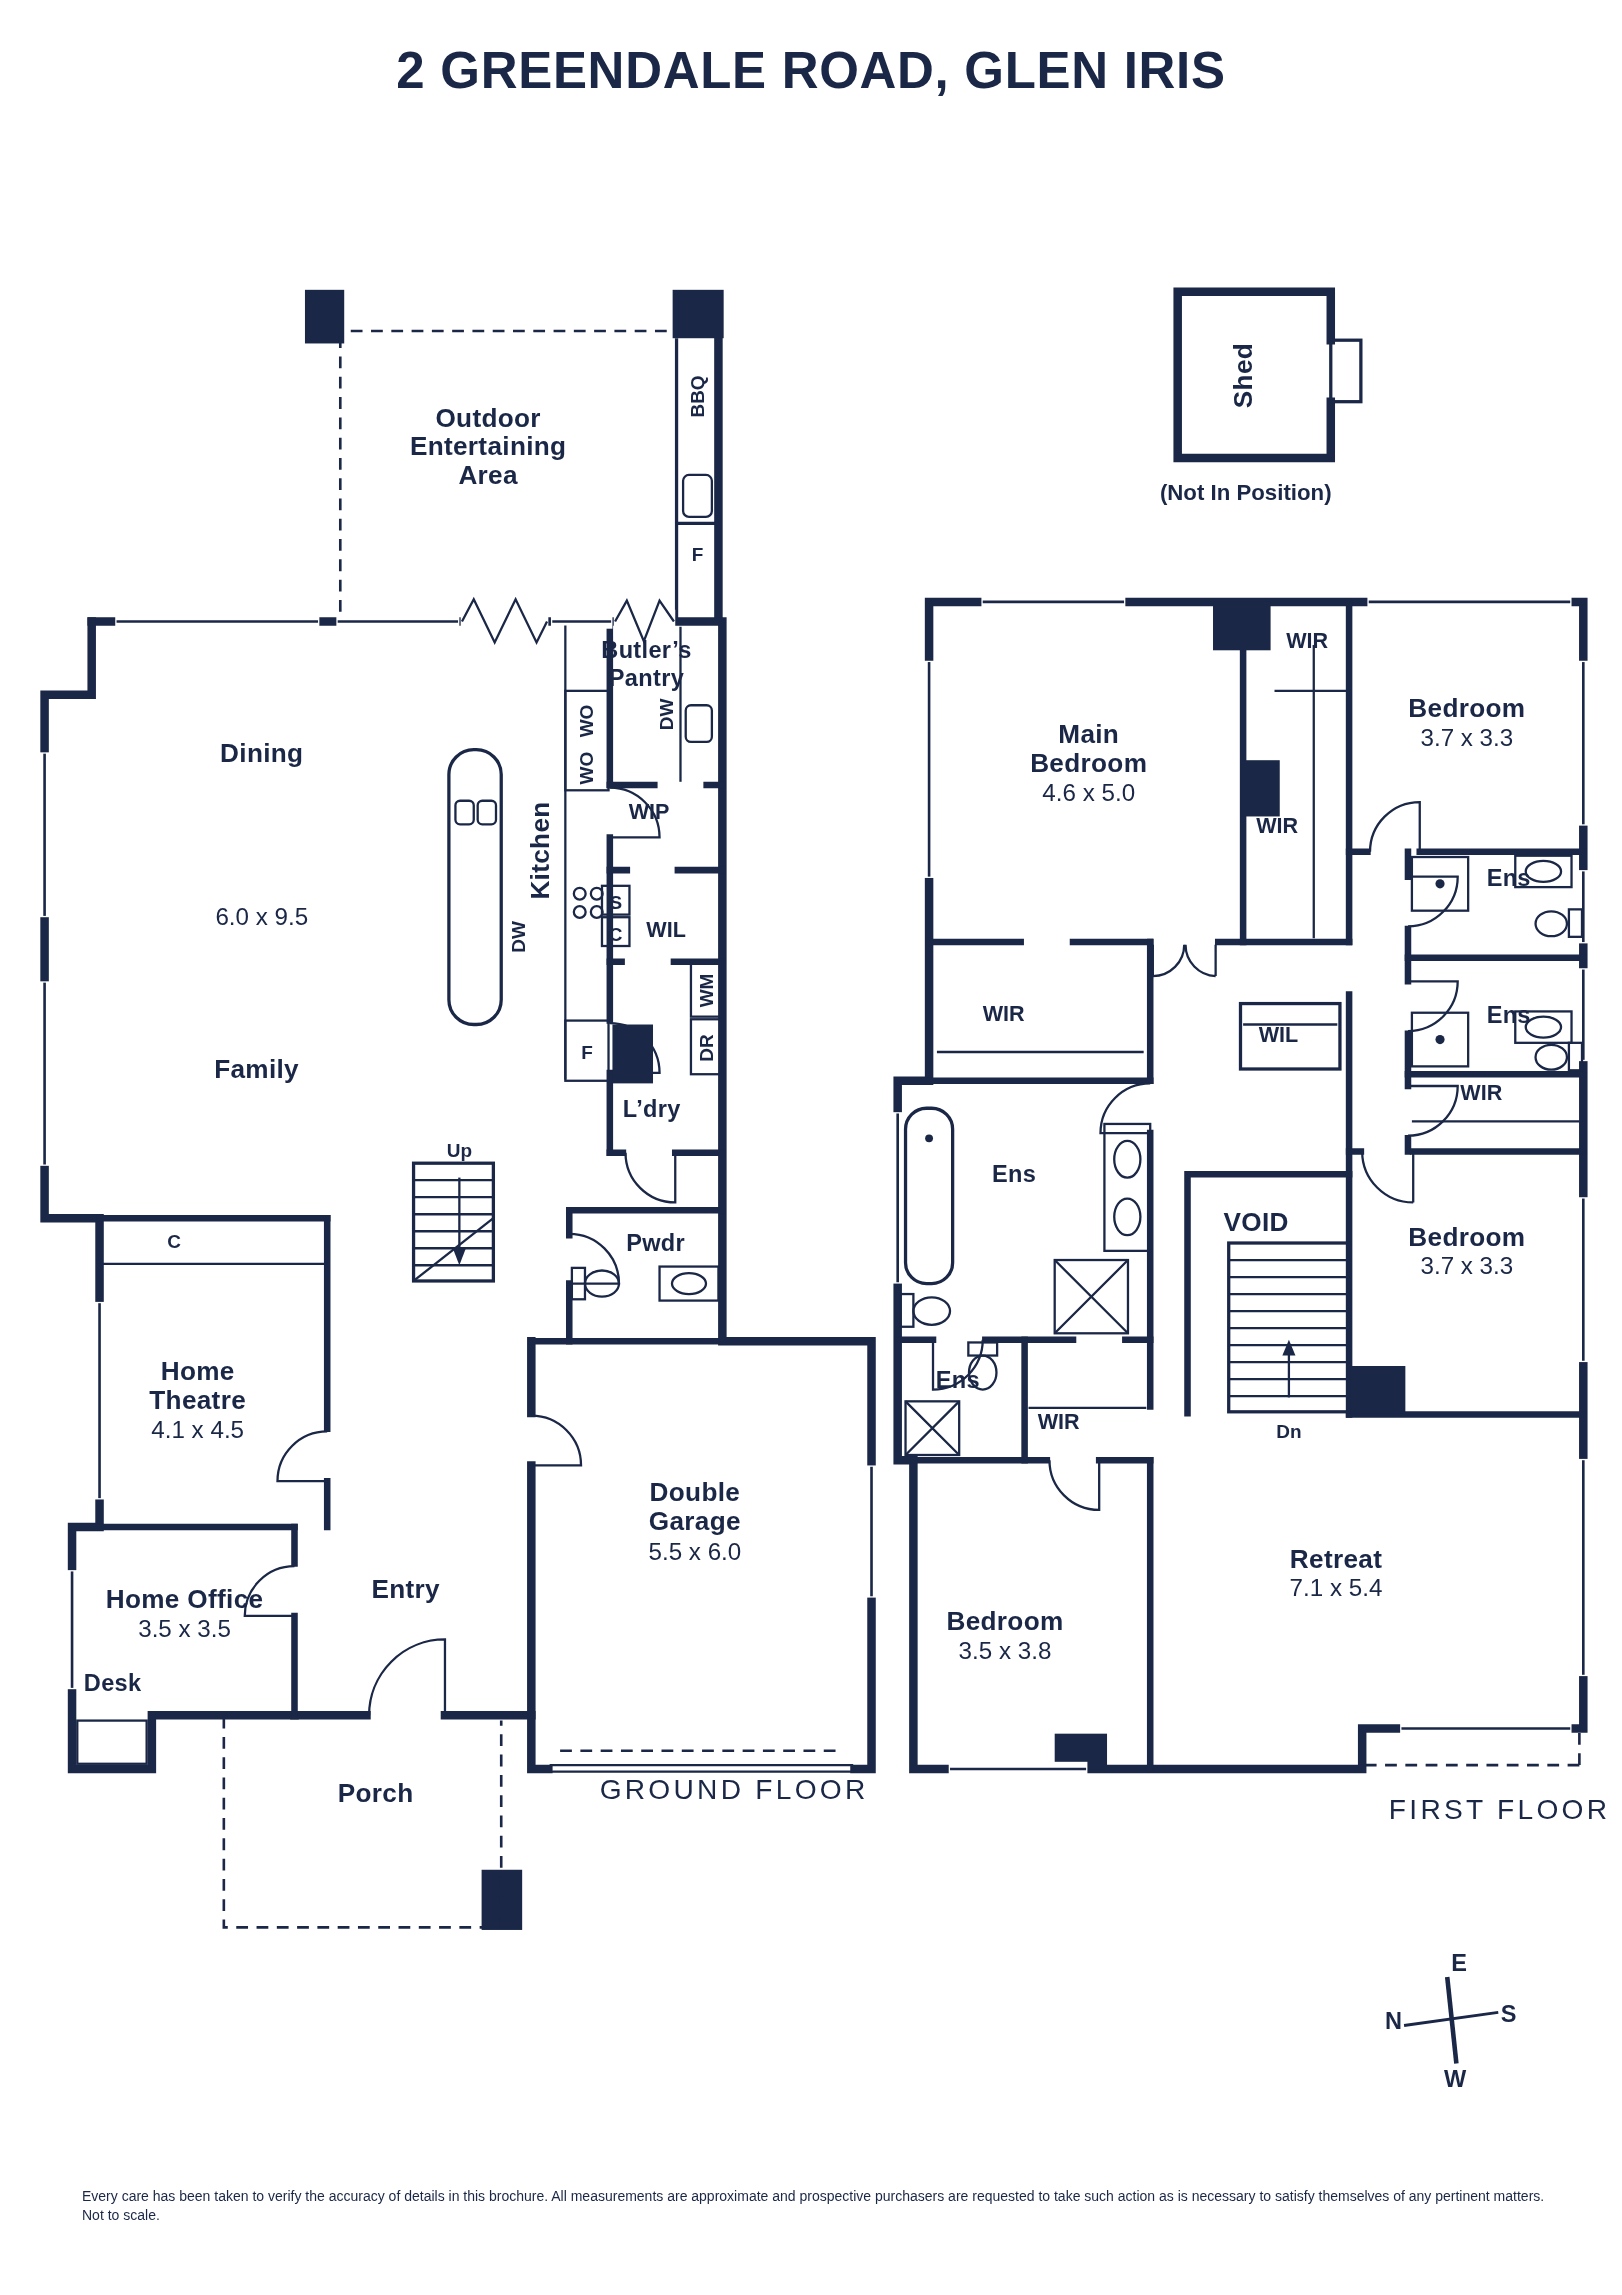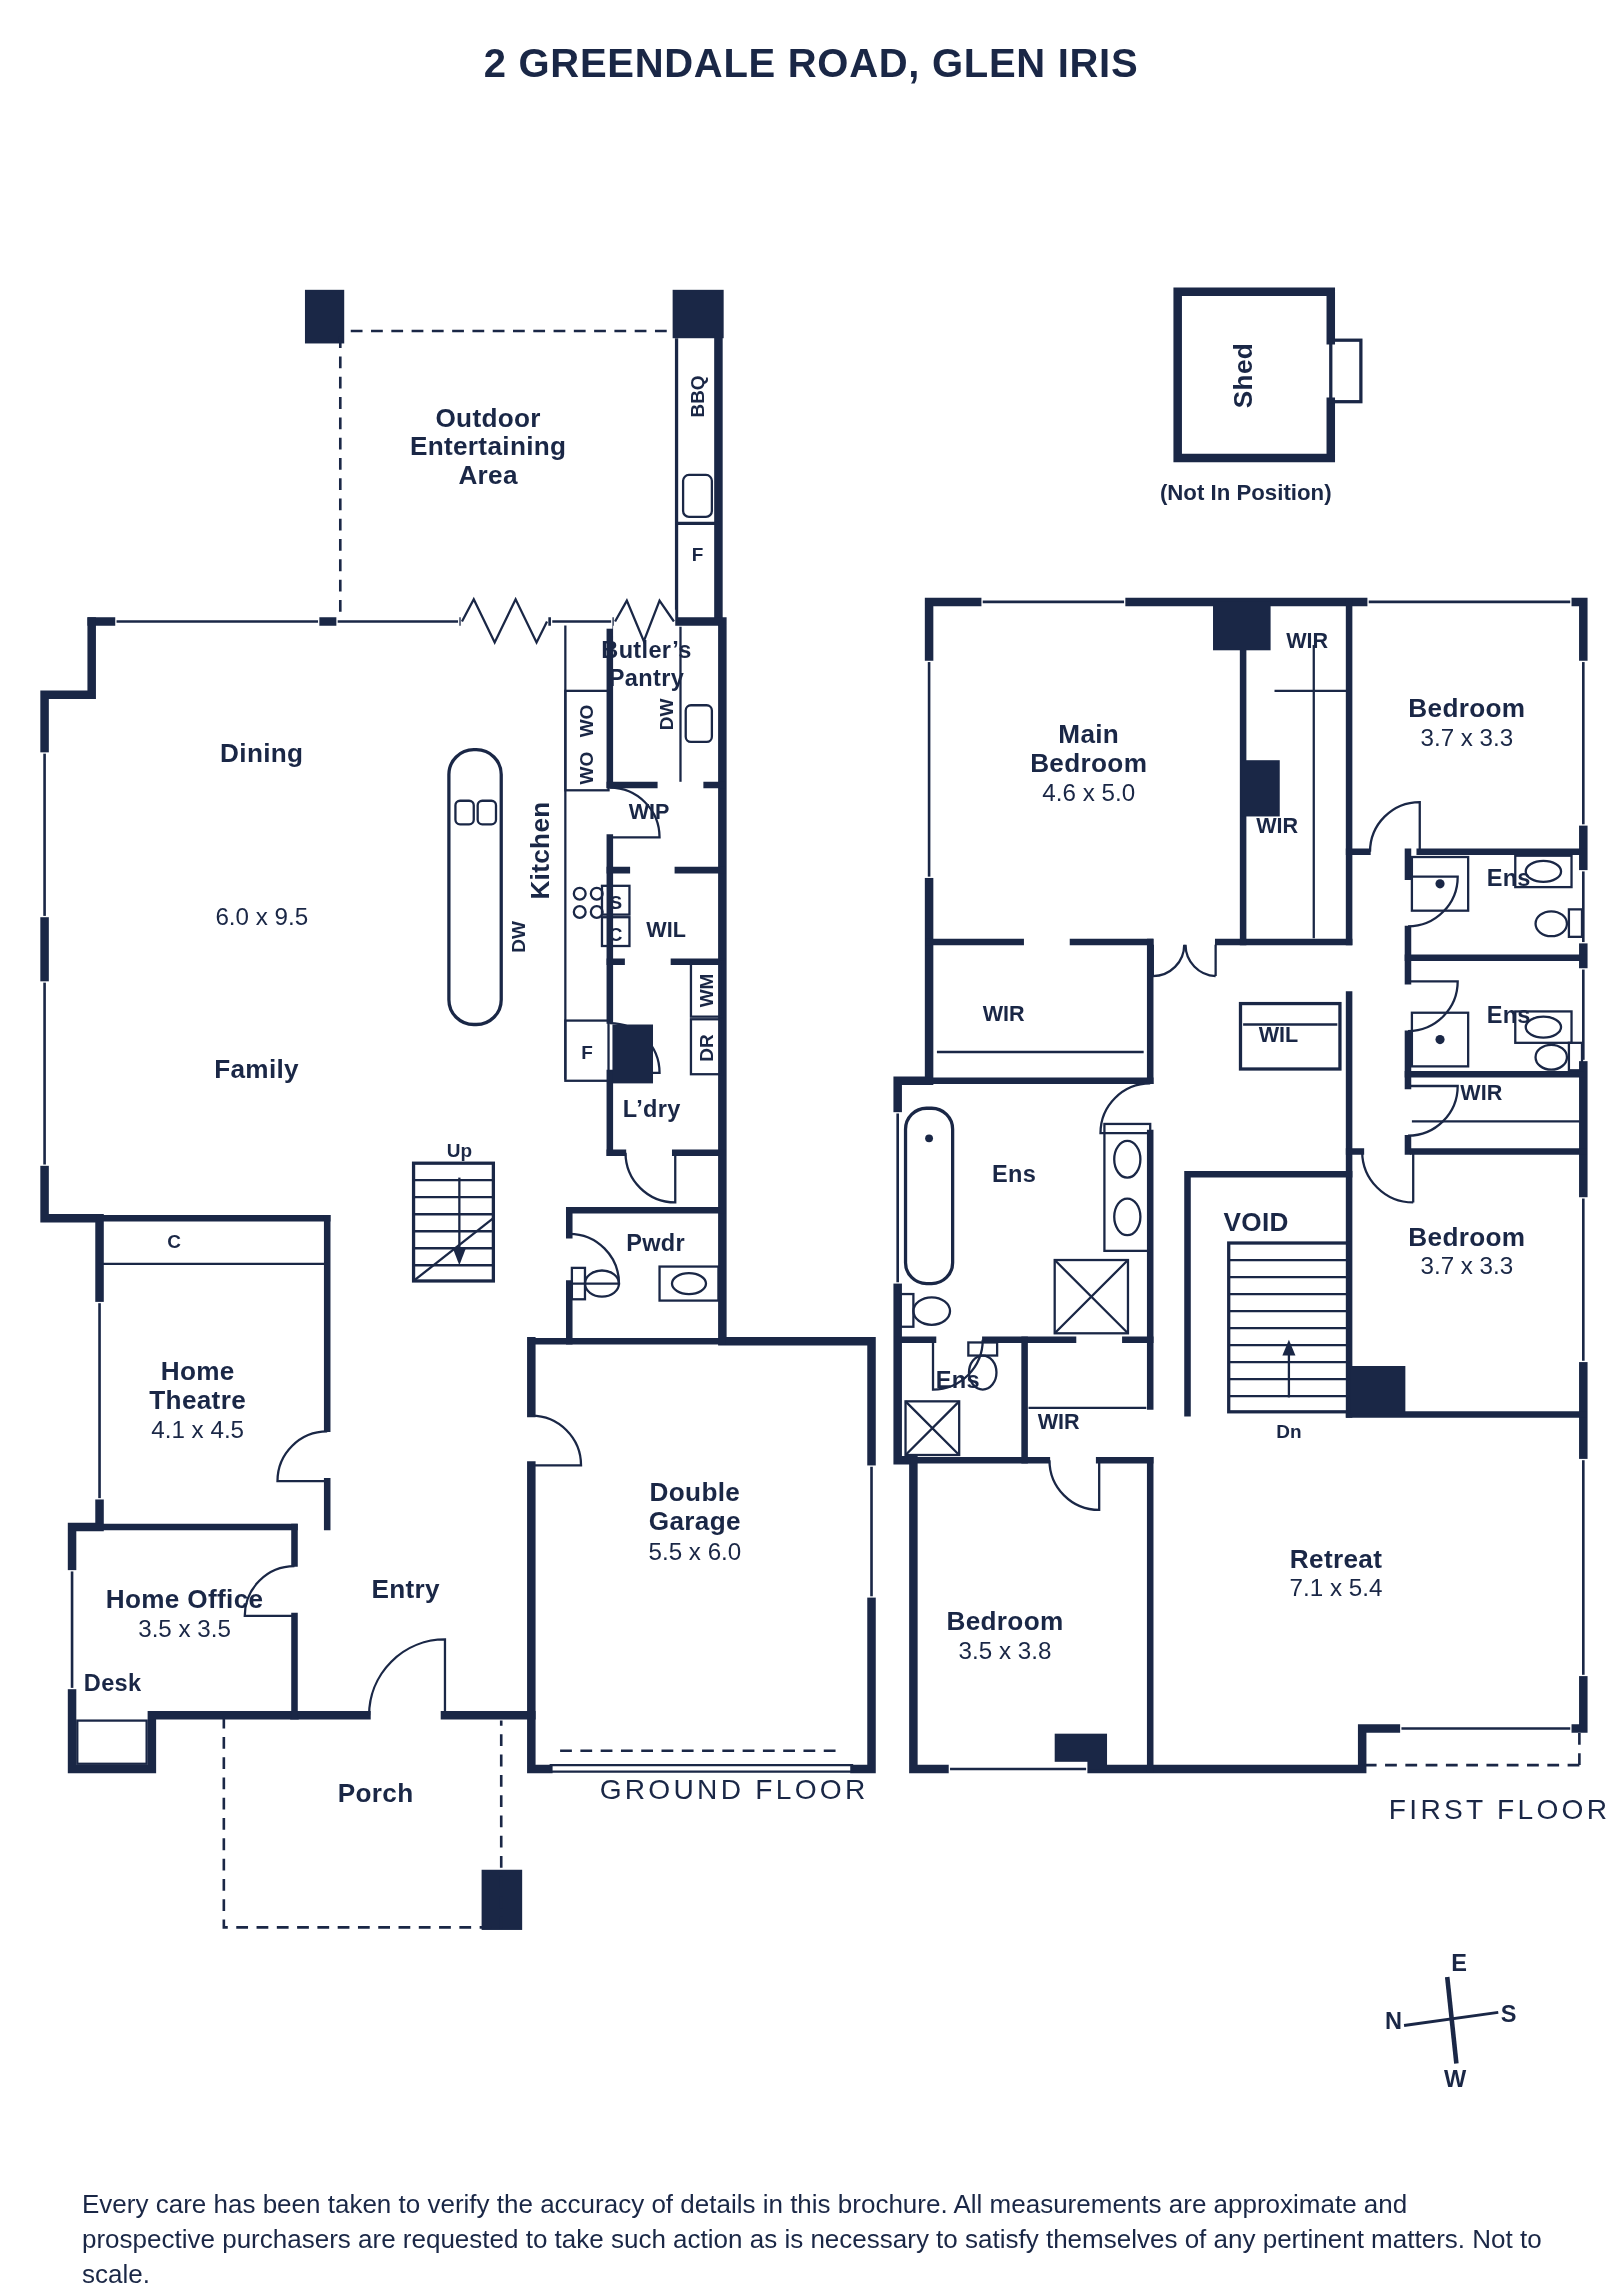--- a/index.html
+++ b/index.html
@@ -1,21 +1,21 @@
 <!DOCTYPE html>
 <html style="font-size:10.5px"><head>
 <meta charset="utf-8">
 <style>
   html,body{margin:0;padding:0;background:#ffffff;}
   .page{position:relative;width:1622px;height:2295px;background:#ffffff;overflow:hidden;
         font-family:"Liberation Sans","DejaVu Sans",sans-serif;color:#1a2746;}
   .title{position:absolute;top:41px;left:0;width:100%;margin:0;text-align:center;
-         font-size:40px;font-weight:700;letter-spacing:0.7px;color:#1a2746;}
+         font-size:51px;font-weight:700;letter-spacing:0.7px;color:#1a2746;}
   .disclaimer{position:absolute;left:82px;top:2171px;width:1463px;
-              font-size:26px;line-height:1.34;color:#1a2746;margin-top:16px;}
+              font-size:14px;line-height:1.34;color:#1a2746;margin-top:16px;}
   svg{position:absolute;left:0;top:0;}
   text{fill:#1a2746;font-family:"Liberation Sans","DejaVu Sans",sans-serif;}
   .room{font-size:40px;font-weight:700;text-anchor:middle;letter-spacing:.5px;}
   .room-s{font-size:36px;font-weight:700;text-anchor:middle;letter-spacing:.5px;}
   .dim{font-size:37px;font-weight:500;text-anchor:middle;}
   .sm{font-size:33px;font-weight:700;text-anchor:middle;}
   .xs{font-size:29px;font-weight:700;text-anchor:middle;}
   .fl{font-size:43px;font-weight:500;text-anchor:middle;letter-spacing:5px;}
   .note{font-size:34px;font-weight:700;text-anchor:middle;}
   .cmp{font-size:36px;font-weight:600;text-anchor:middle;}

